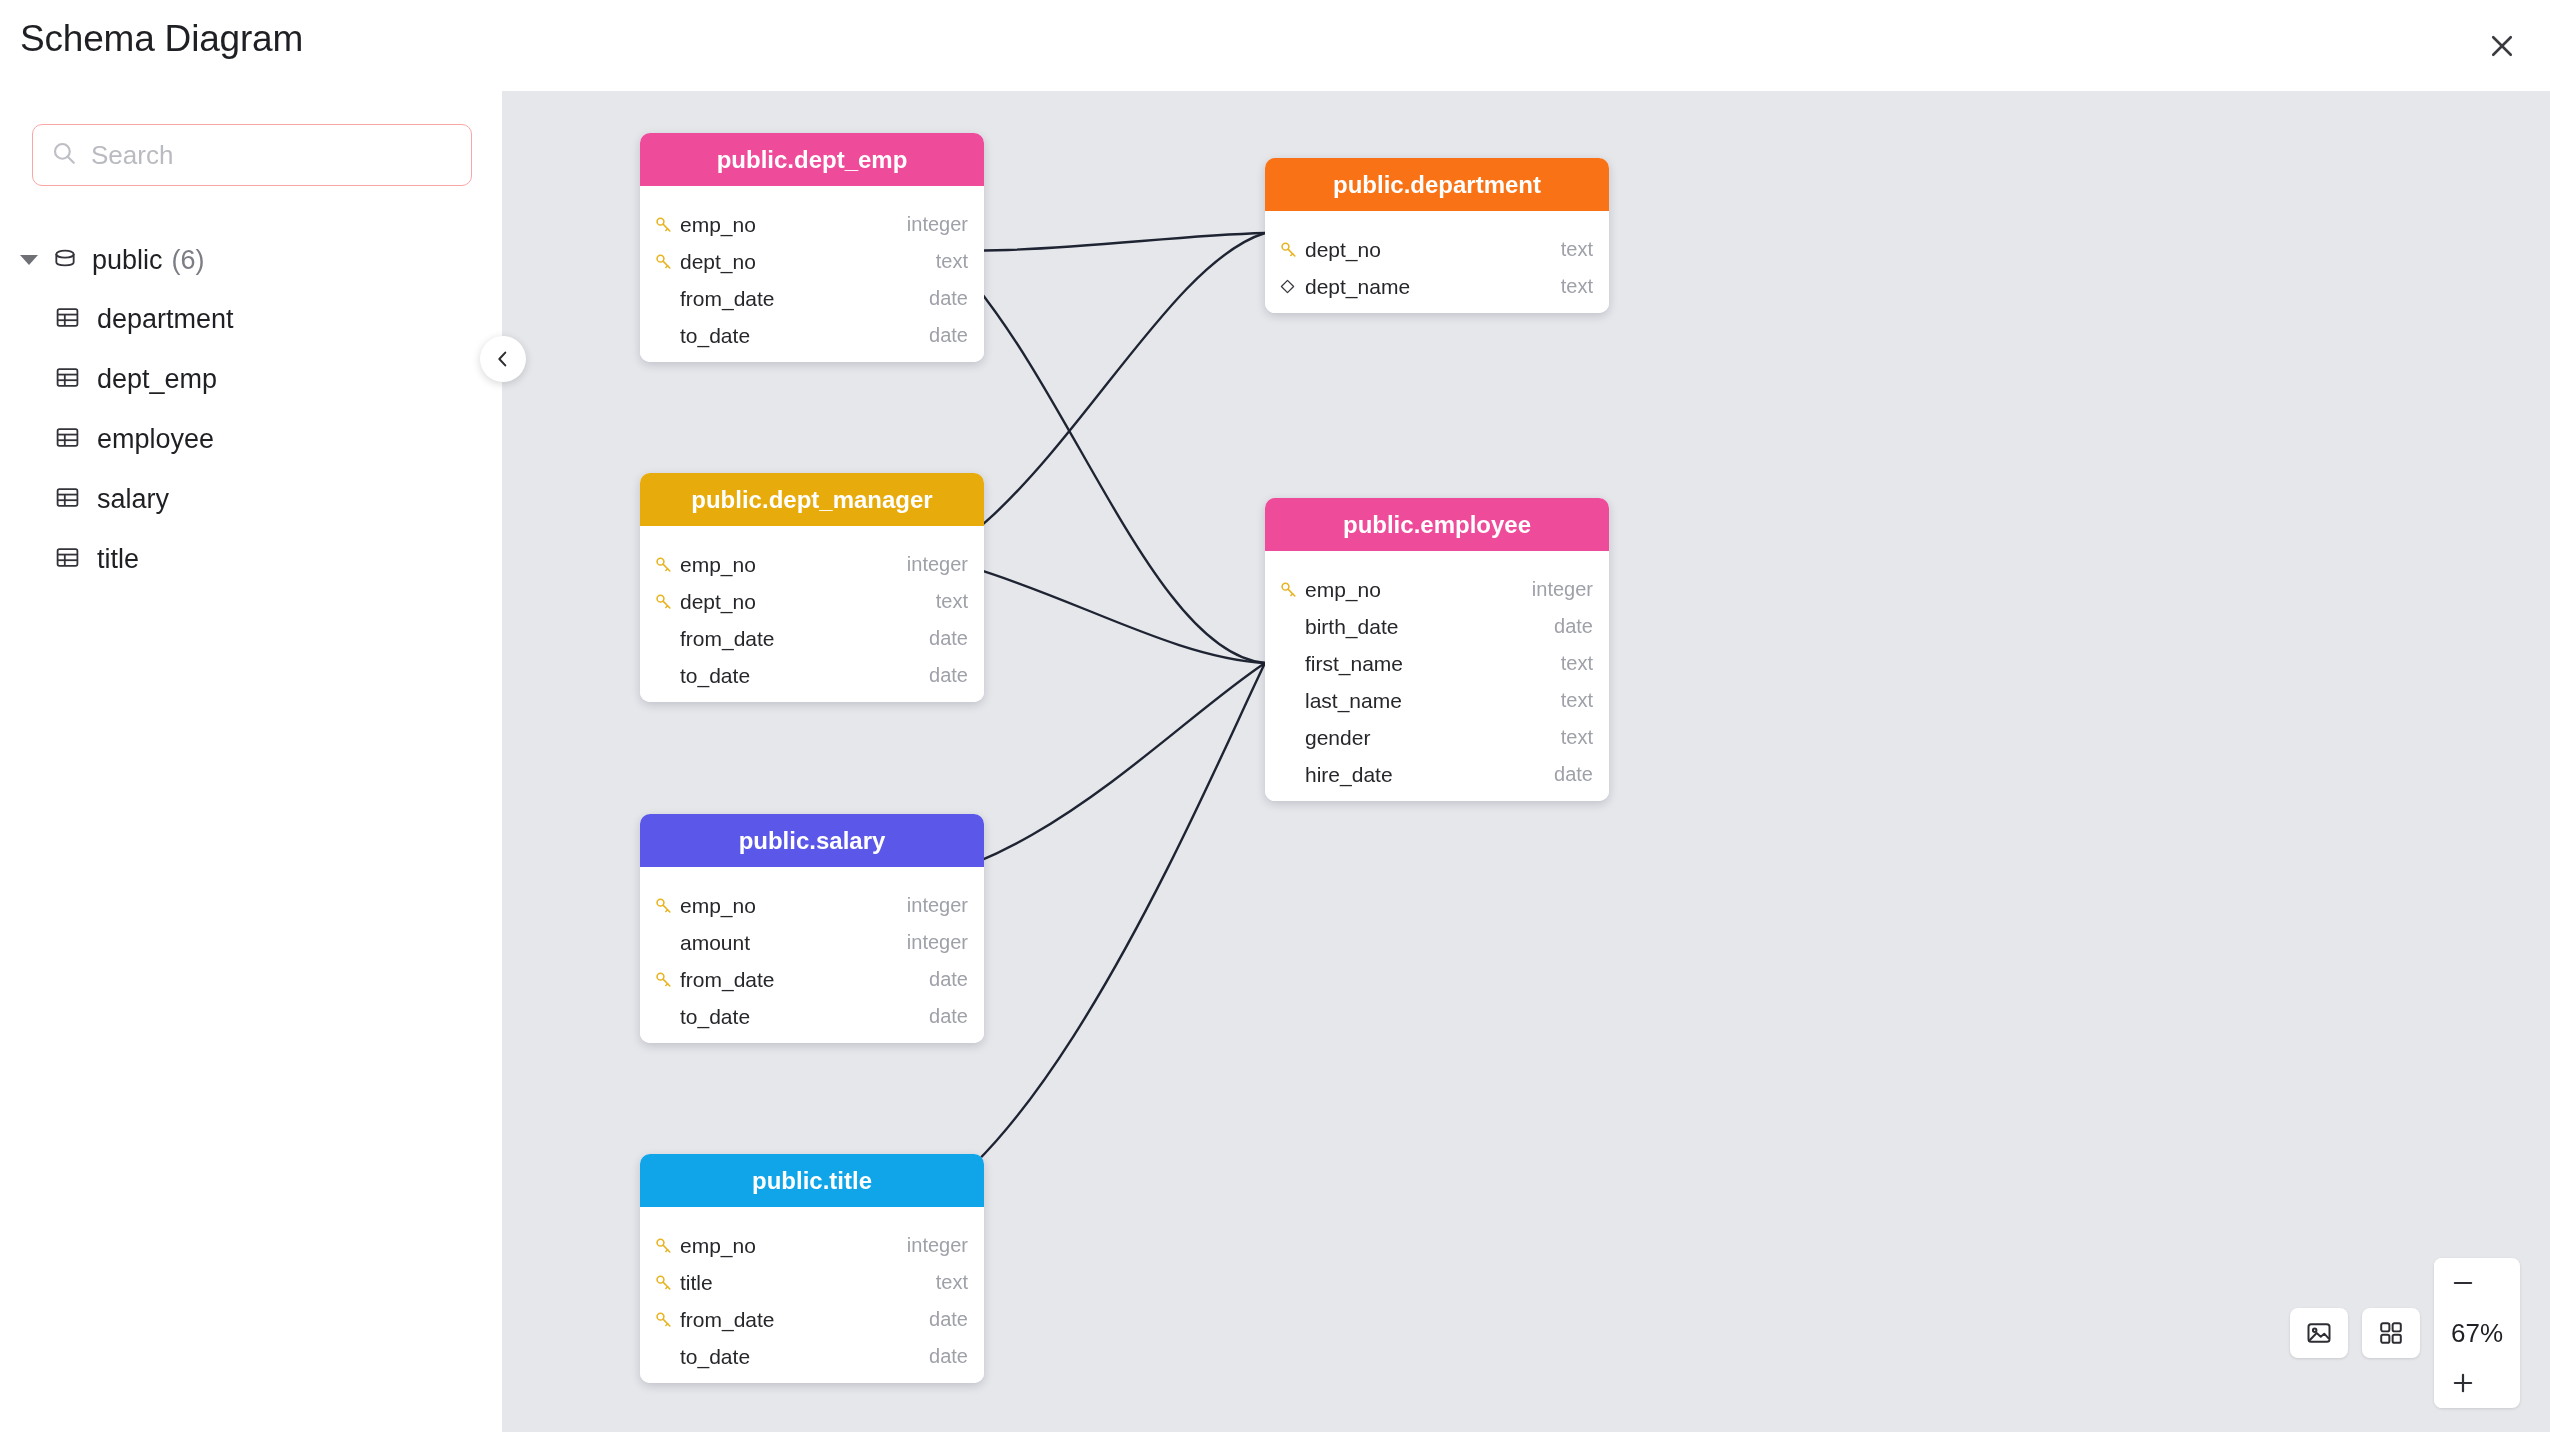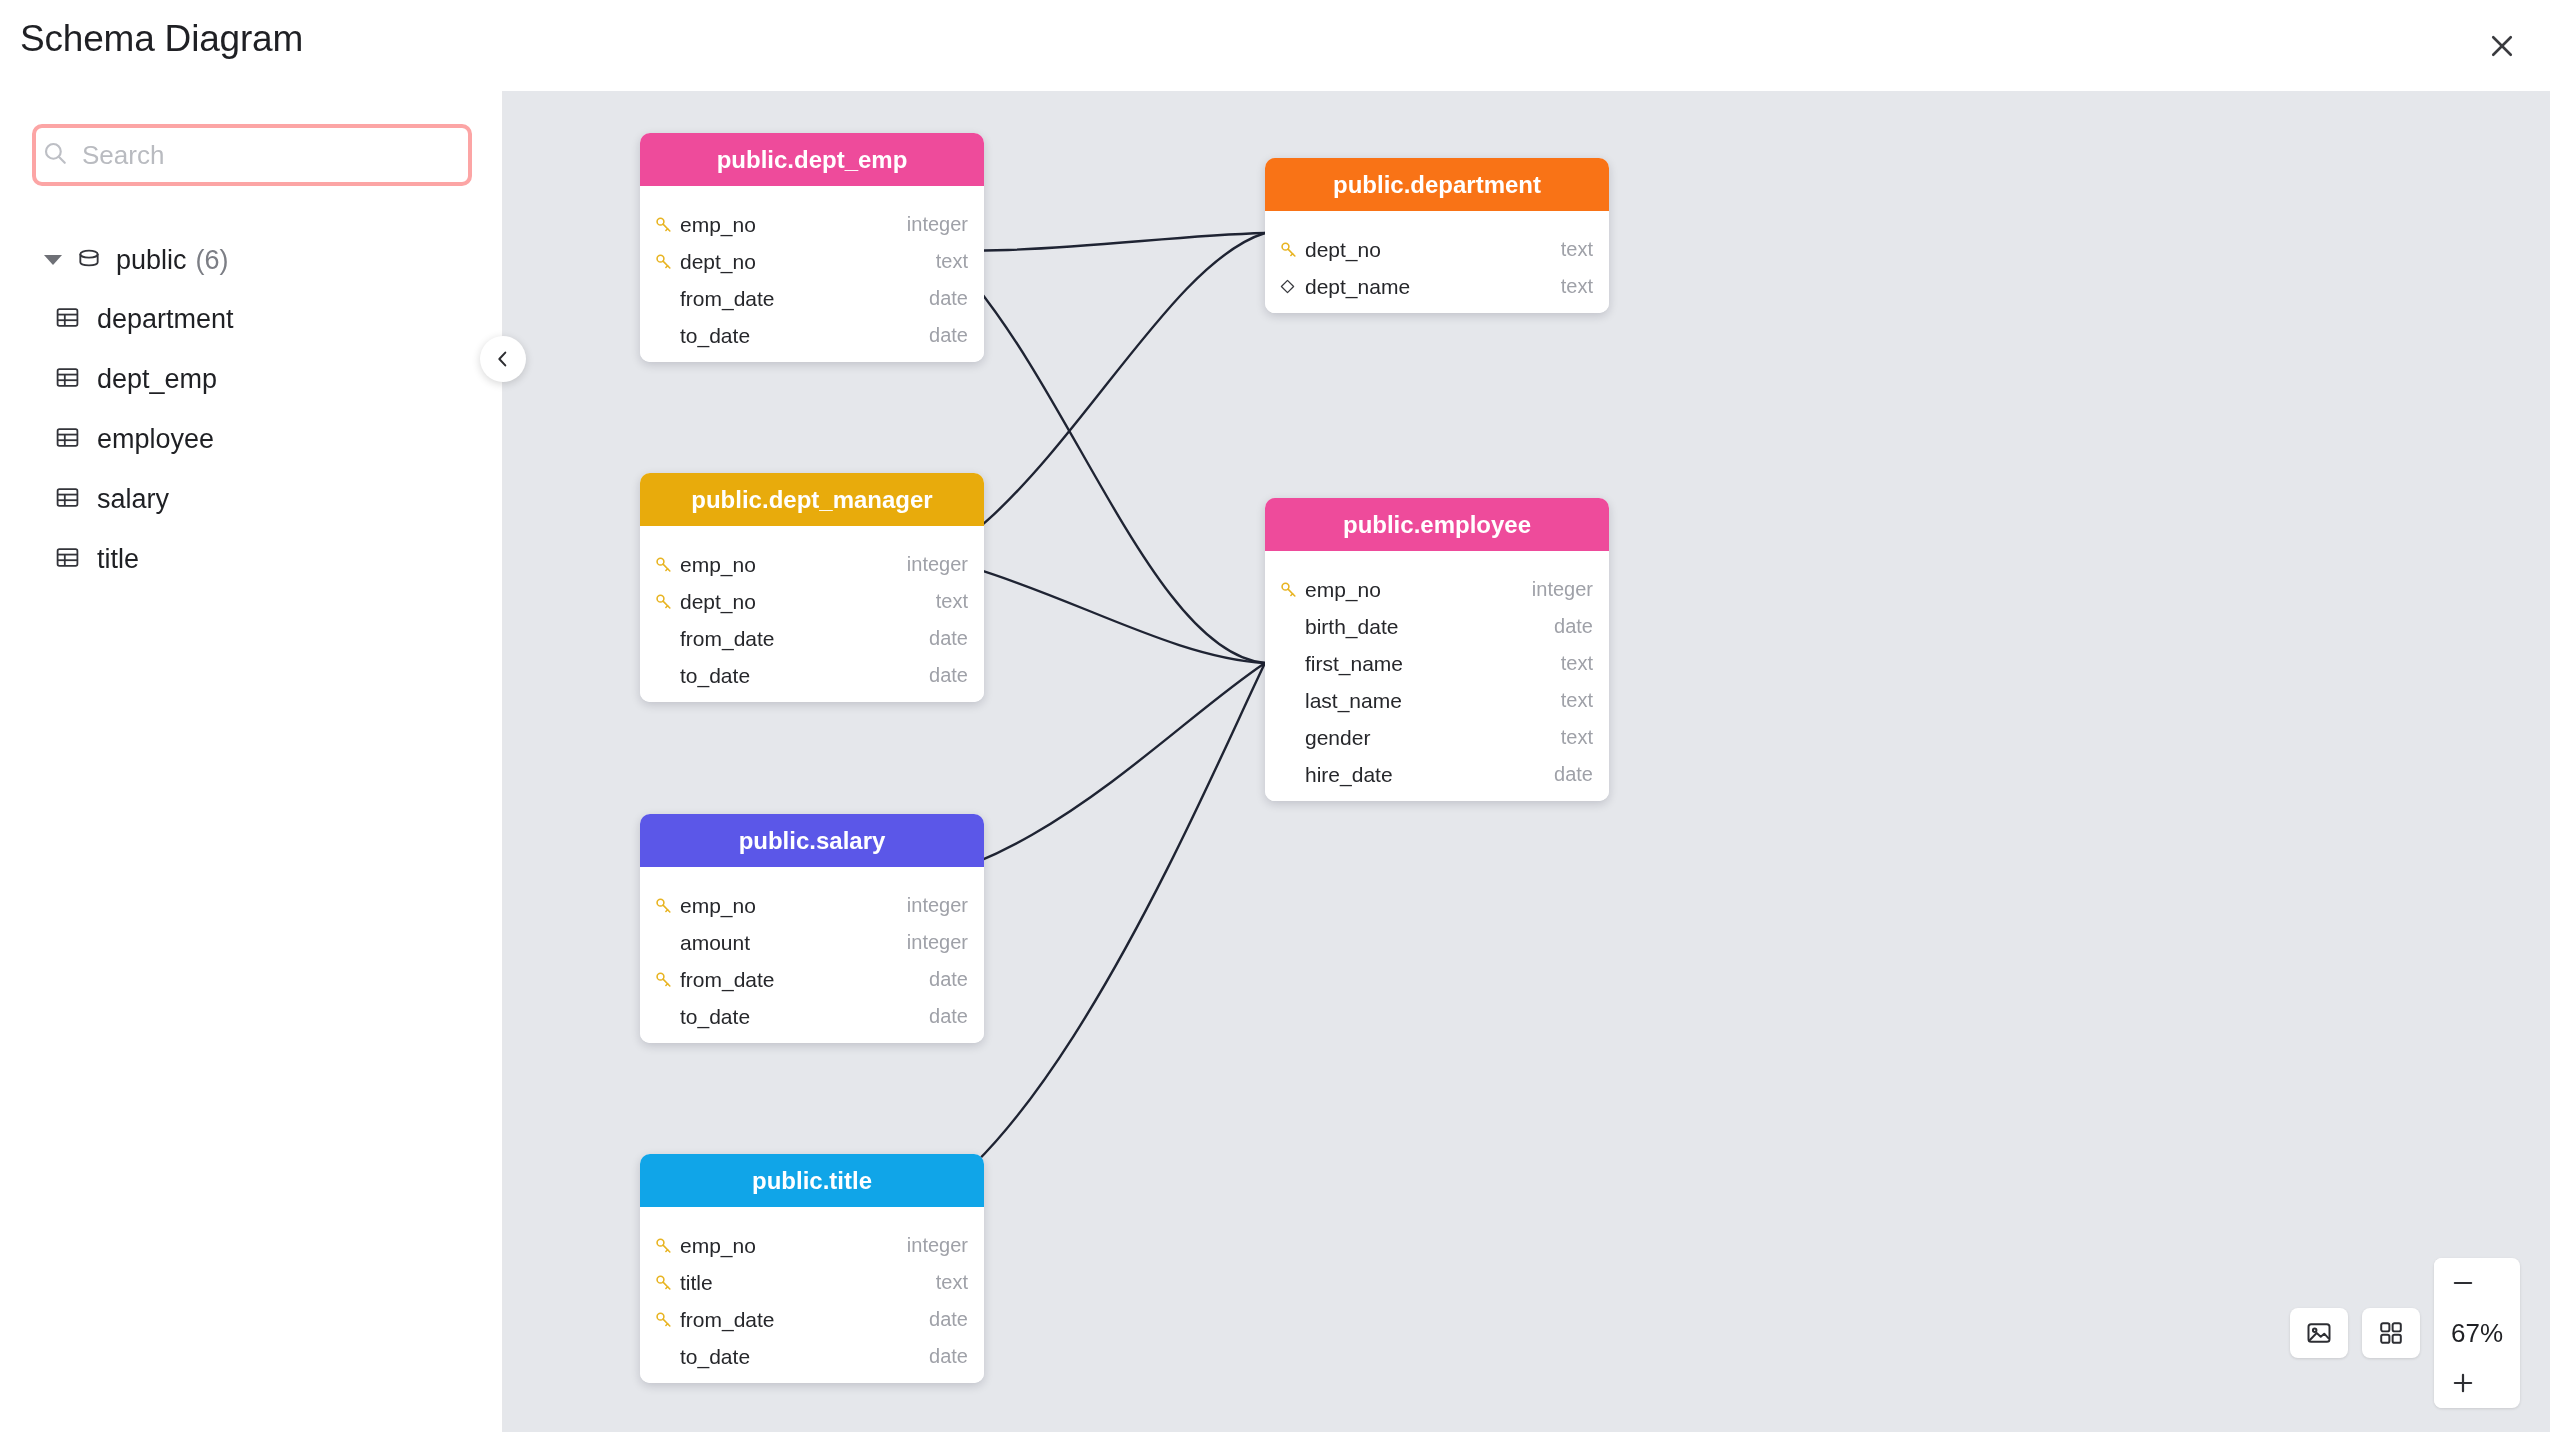--- a/index.html
+++ b/index.html
@@ -27,33 +27,33 @@
   }
   .close-btn svg { display:block; }
 
   
   .sidebar {
     position:absolute; left:0; top:91px; width:503px; height:1341px;
     background:#ffffff; border-right:1px solid #e6e7ea;
   }
   .search-wrap {
     position:absolute; left:32px; top:33px; width:440px; height:62px;
-    border:4px solid #fca5a5; border-radius:10px; background:#fff;
-    display:flex; align-items:center; padding:0 6px;
+    border:1px solid #fca5a5; border-radius:10px; background:#fff;
+    display:flex; align-items:center; padding:0 18px;
   }
   .search-icon { flex:0 0 auto; margin-right:14px; display:block; }
   .search-input {
     flex:1 1 auto; border:none; outline:none; background:transparent;
     font-family:"Liberation Sans", sans-serif; font-size:26px; color:#2b2c30;
   }
   .search-input::placeholder { color:#b9bbc0; }
 
   .tree { position:absolute; left:0; top:140px; width:503px; }
   .tree-schema {
-    display:flex; align-items:center; height:58px; padding-left:44px; cursor:pointer;
+    display:flex; align-items:center; height:58px; padding-left:20px; cursor:pointer;
   }
   .caret { width:0; height:0; border-left:9px solid transparent; border-right:9px solid transparent;
            border-top:10px solid #6e7076; margin-right:14px; }
   .db-icon { margin-right:14px; display:block; }
   .schema-label { font-size:27px; color:#1f2024; }
   .schema-count { font-size:27px; color:#7c7e85; margin-left:9px; }
 
   .tree-item {
     display:flex; align-items:center; height:60px; padding-left:54px; cursor:pointer;
   }

